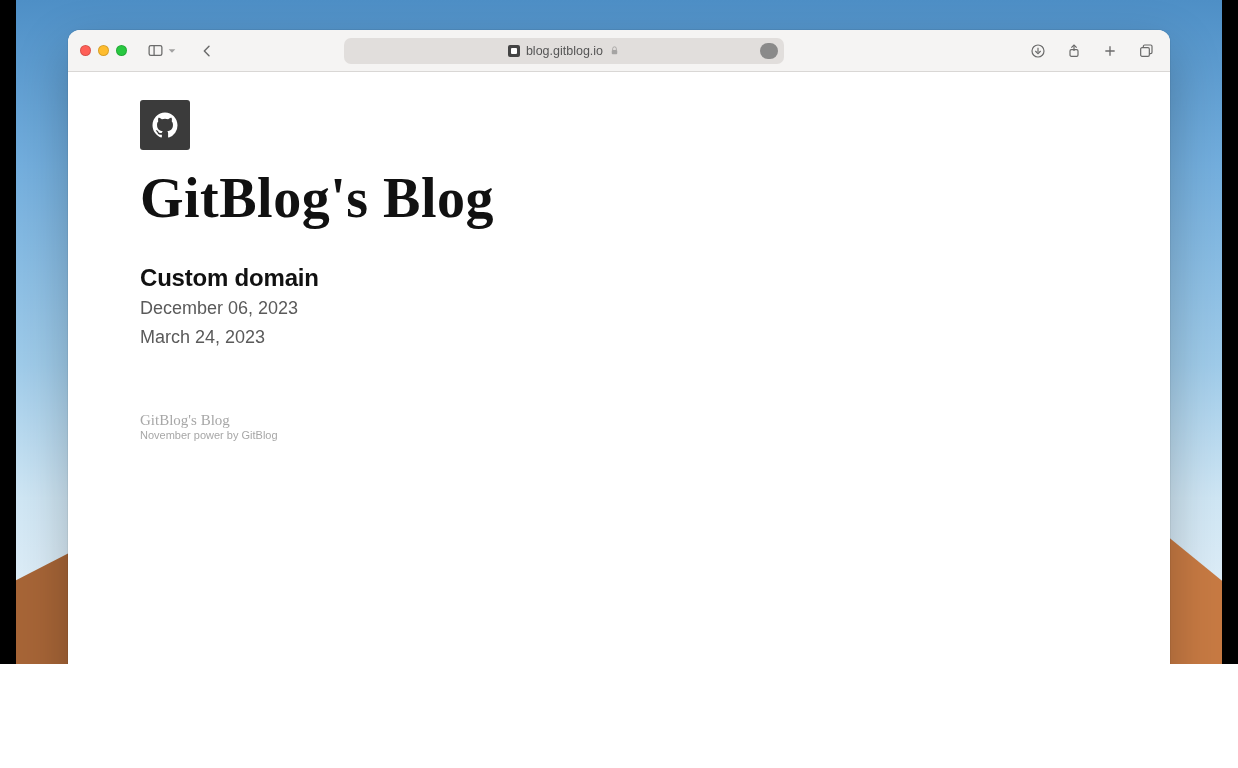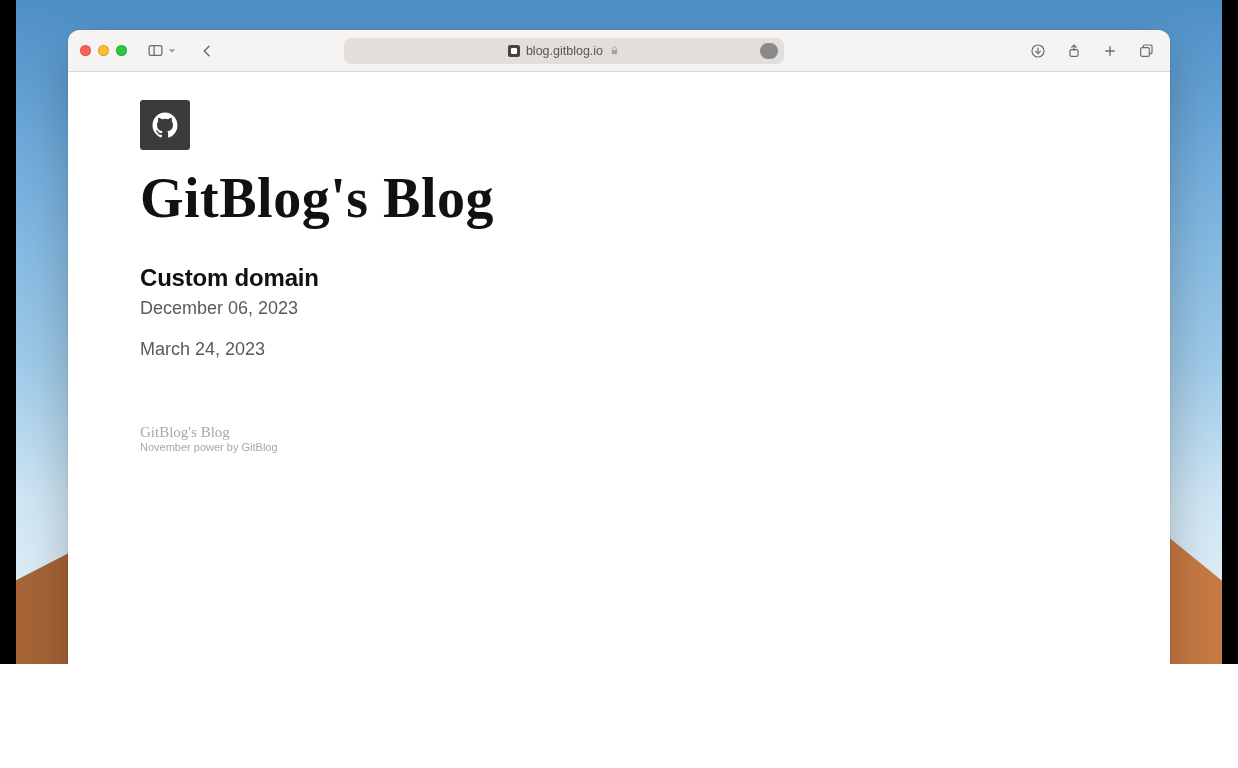--- a/index.html
+++ b/index.html
@@ -134,21 +134,21 @@
 
   h1.blog-title {
     font-family: "Brush Script MT", "Segoe Script", cursive;
     font-size: 56px;
     margin: 6px 0 34px 0;
     letter-spacing: 0.5px;
     color:#111;
     font-weight: 700;
   }
 
-  .post { margin: 20px 0; }
+  .post { margin: 8px 0; }
   .post h2 {
     font-size: 24px;
     font-weight: 700;
     margin: 30px 0 6px 0;
     color:#111;
     letter-spacing: -0.2px;
   }
   .post .date {
     font-size: 18px;
     color: var(--text-muted);

